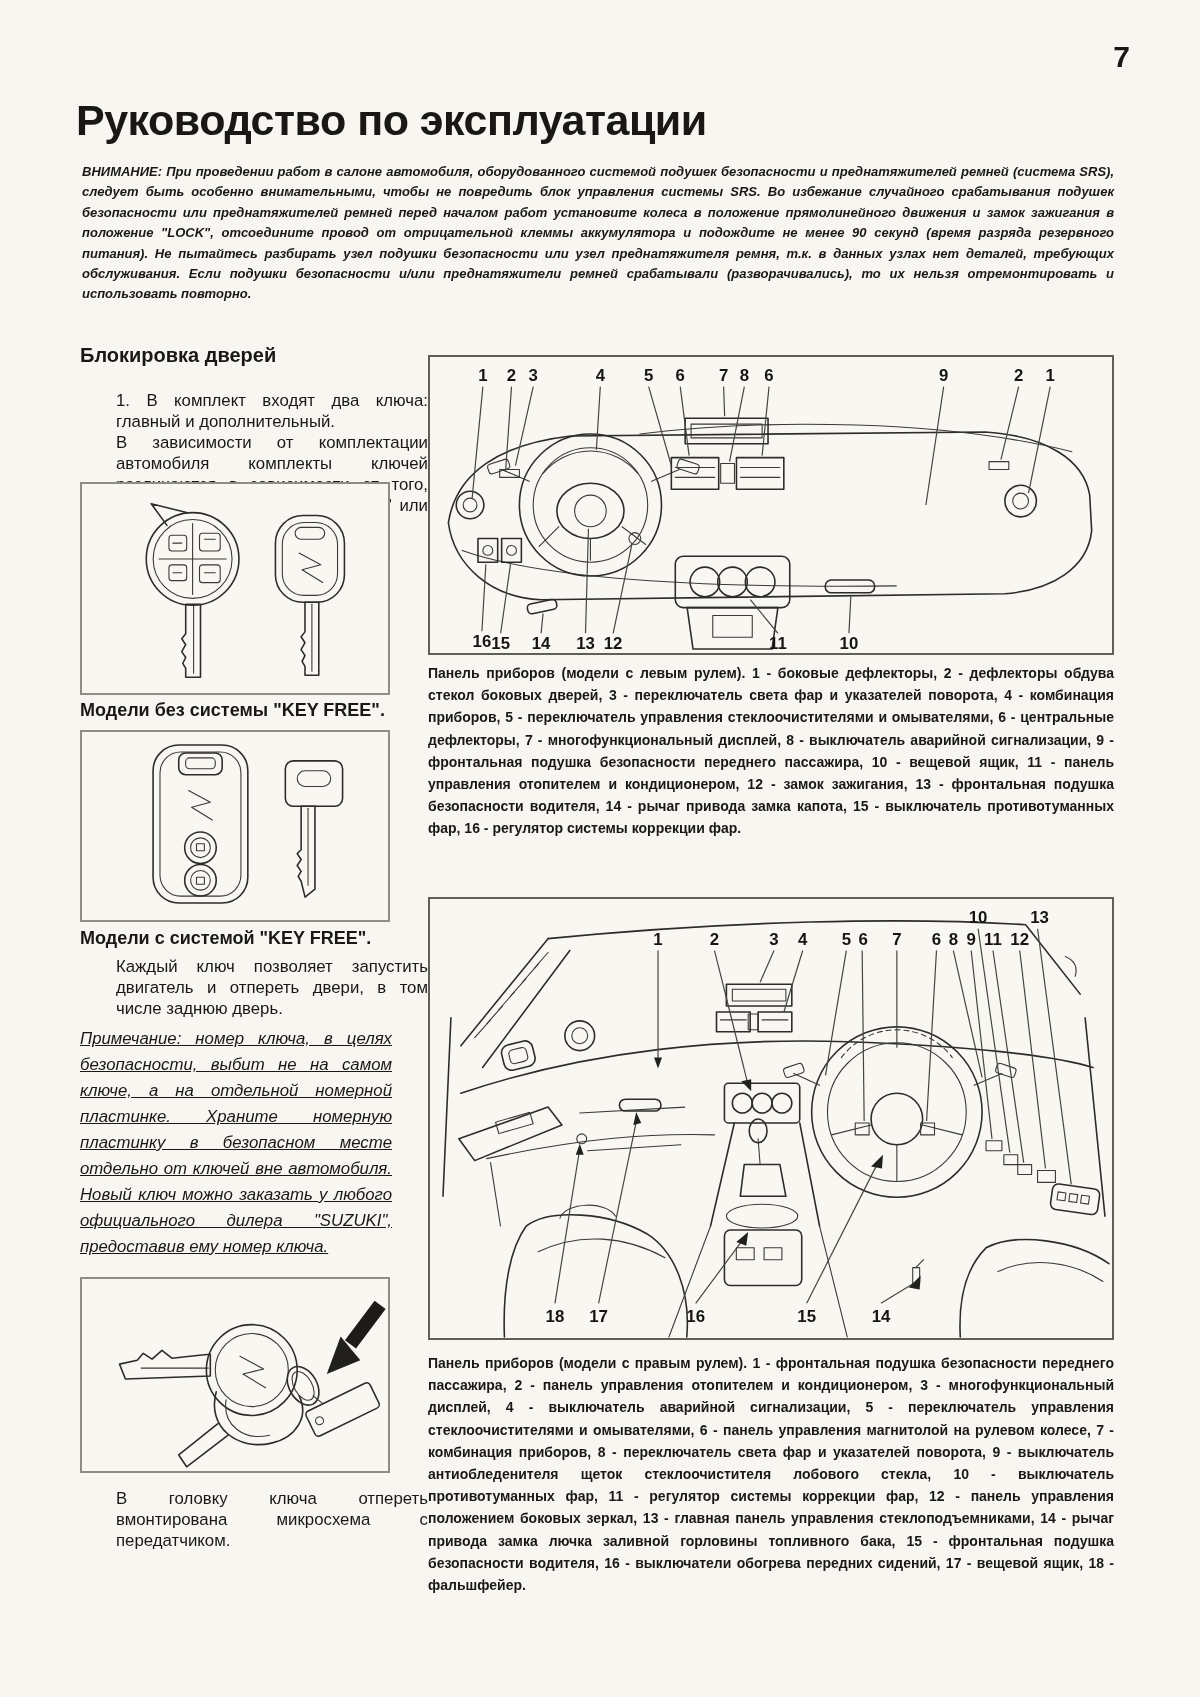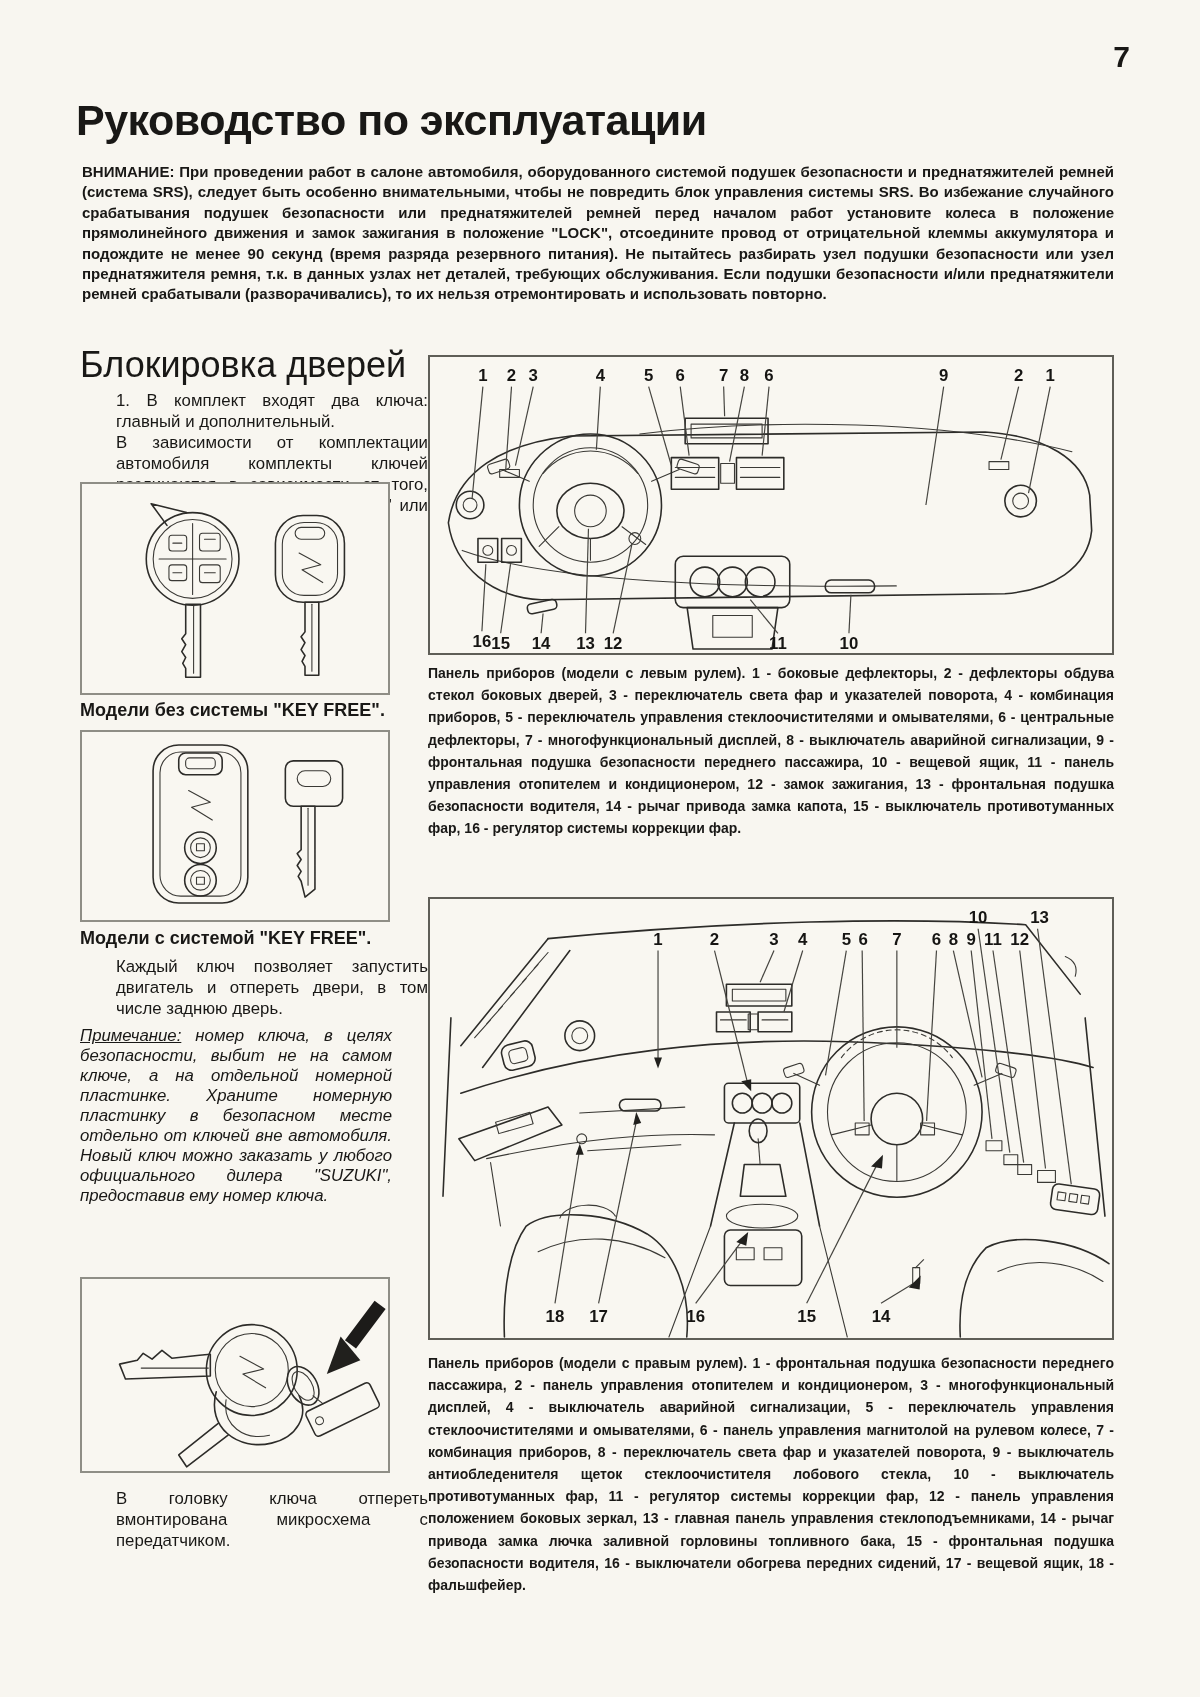--- a/index.html
+++ b/index.html
@@ -8,25 +8,25 @@
     position:relative;
     width:1200px;height:1697px;
     background:#f8f6f0;
     font-family:"Liberation Sans", sans-serif;
     color:#191816;
     overflow:hidden;
   }
   .abs{position:absolute;}
   #page-number{font-size:30px;font-weight:700;text-align:right;}
   #doc-title{font-size:43px;font-weight:700;letter-spacing:-0.5px;white-space:nowrap;}
-  #warning-text{font-size:15px;line-height:20.4px;font-weight:700;text-align:justify;}
-  #section-heading{font-size:36px;font-weight:400;}
+  #warning-text{font-size:13px;line-height:20.4px;font-weight:700;text-align:justify;font-style:italic;}
+  #section-heading{font-size:20px;font-weight:700;}
   .body-text{font-size:16.8px;line-height:21px;text-align:justify;margin-left:36px;}
   .body-text p{margin:0;}
-  .note-text{font-size:16.8px;line-height:20px;font-style:italic;text-align:justify;}
+  .note-text{font-size:16.8px;line-height:26px;font-style:italic;text-align:justify;text-decoration:underline;}
   .note-label{text-decoration:underline;}
   .fig-box{border:2px solid #8f8e86;background:#f9f7f1;box-sizing:border-box;}
   .diag-box{border:2px solid #5f5e57;background:#f9f7f1;box-sizing:border-box;}
   .fig-caption{font-size:18px;font-weight:700;}
   .diag-caption{font-size:14px;line-height:22.2px;font-weight:700;text-align:justify;}
   svg{display:block;}
   svg .ln{stroke:#2d2c29;stroke-width:1.6;fill:none;stroke-linecap:round;stroke-linejoin:round;}
   svg .ln2{stroke:#3a3935;stroke-width:1.1;fill:none;stroke-linecap:round;stroke-linejoin:round;}
   svg .lead{stroke:#45443f;stroke-width:1.2;fill:none;}
   svg .co{font-family:"Liberation Sans",sans-serif;font-size:17px;font-weight:700;fill:#161513;text-anchor:middle;}

